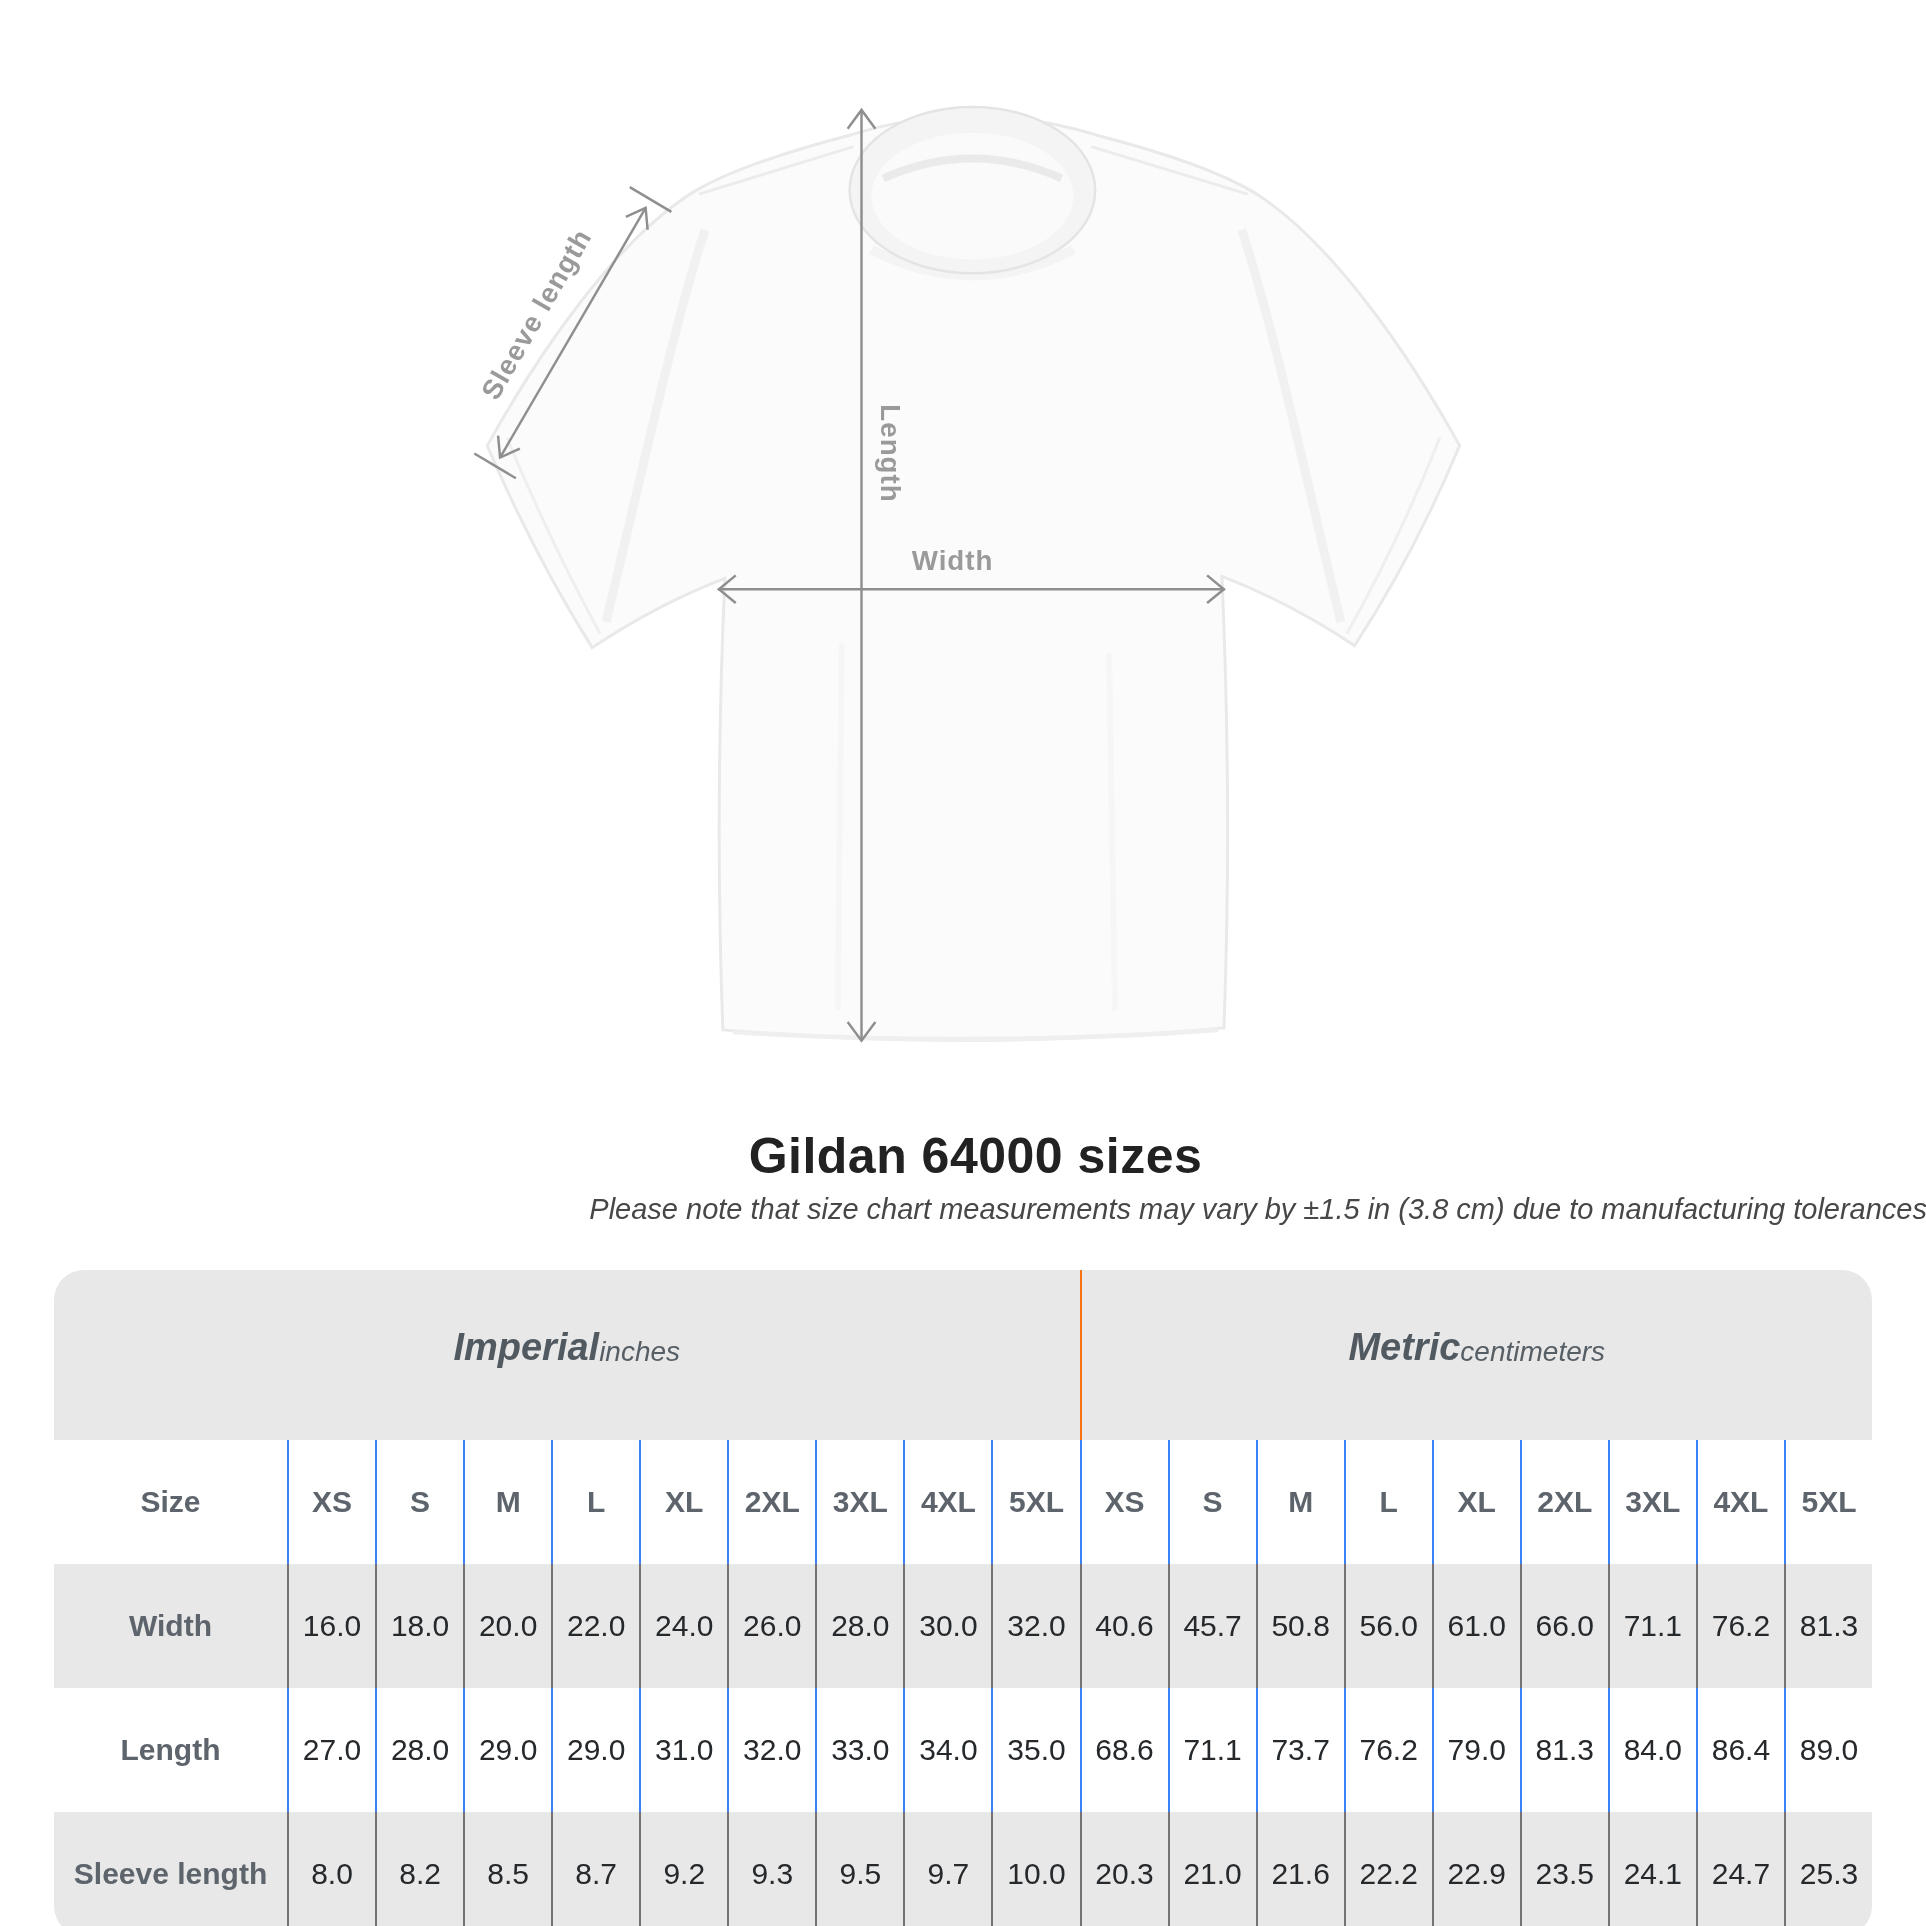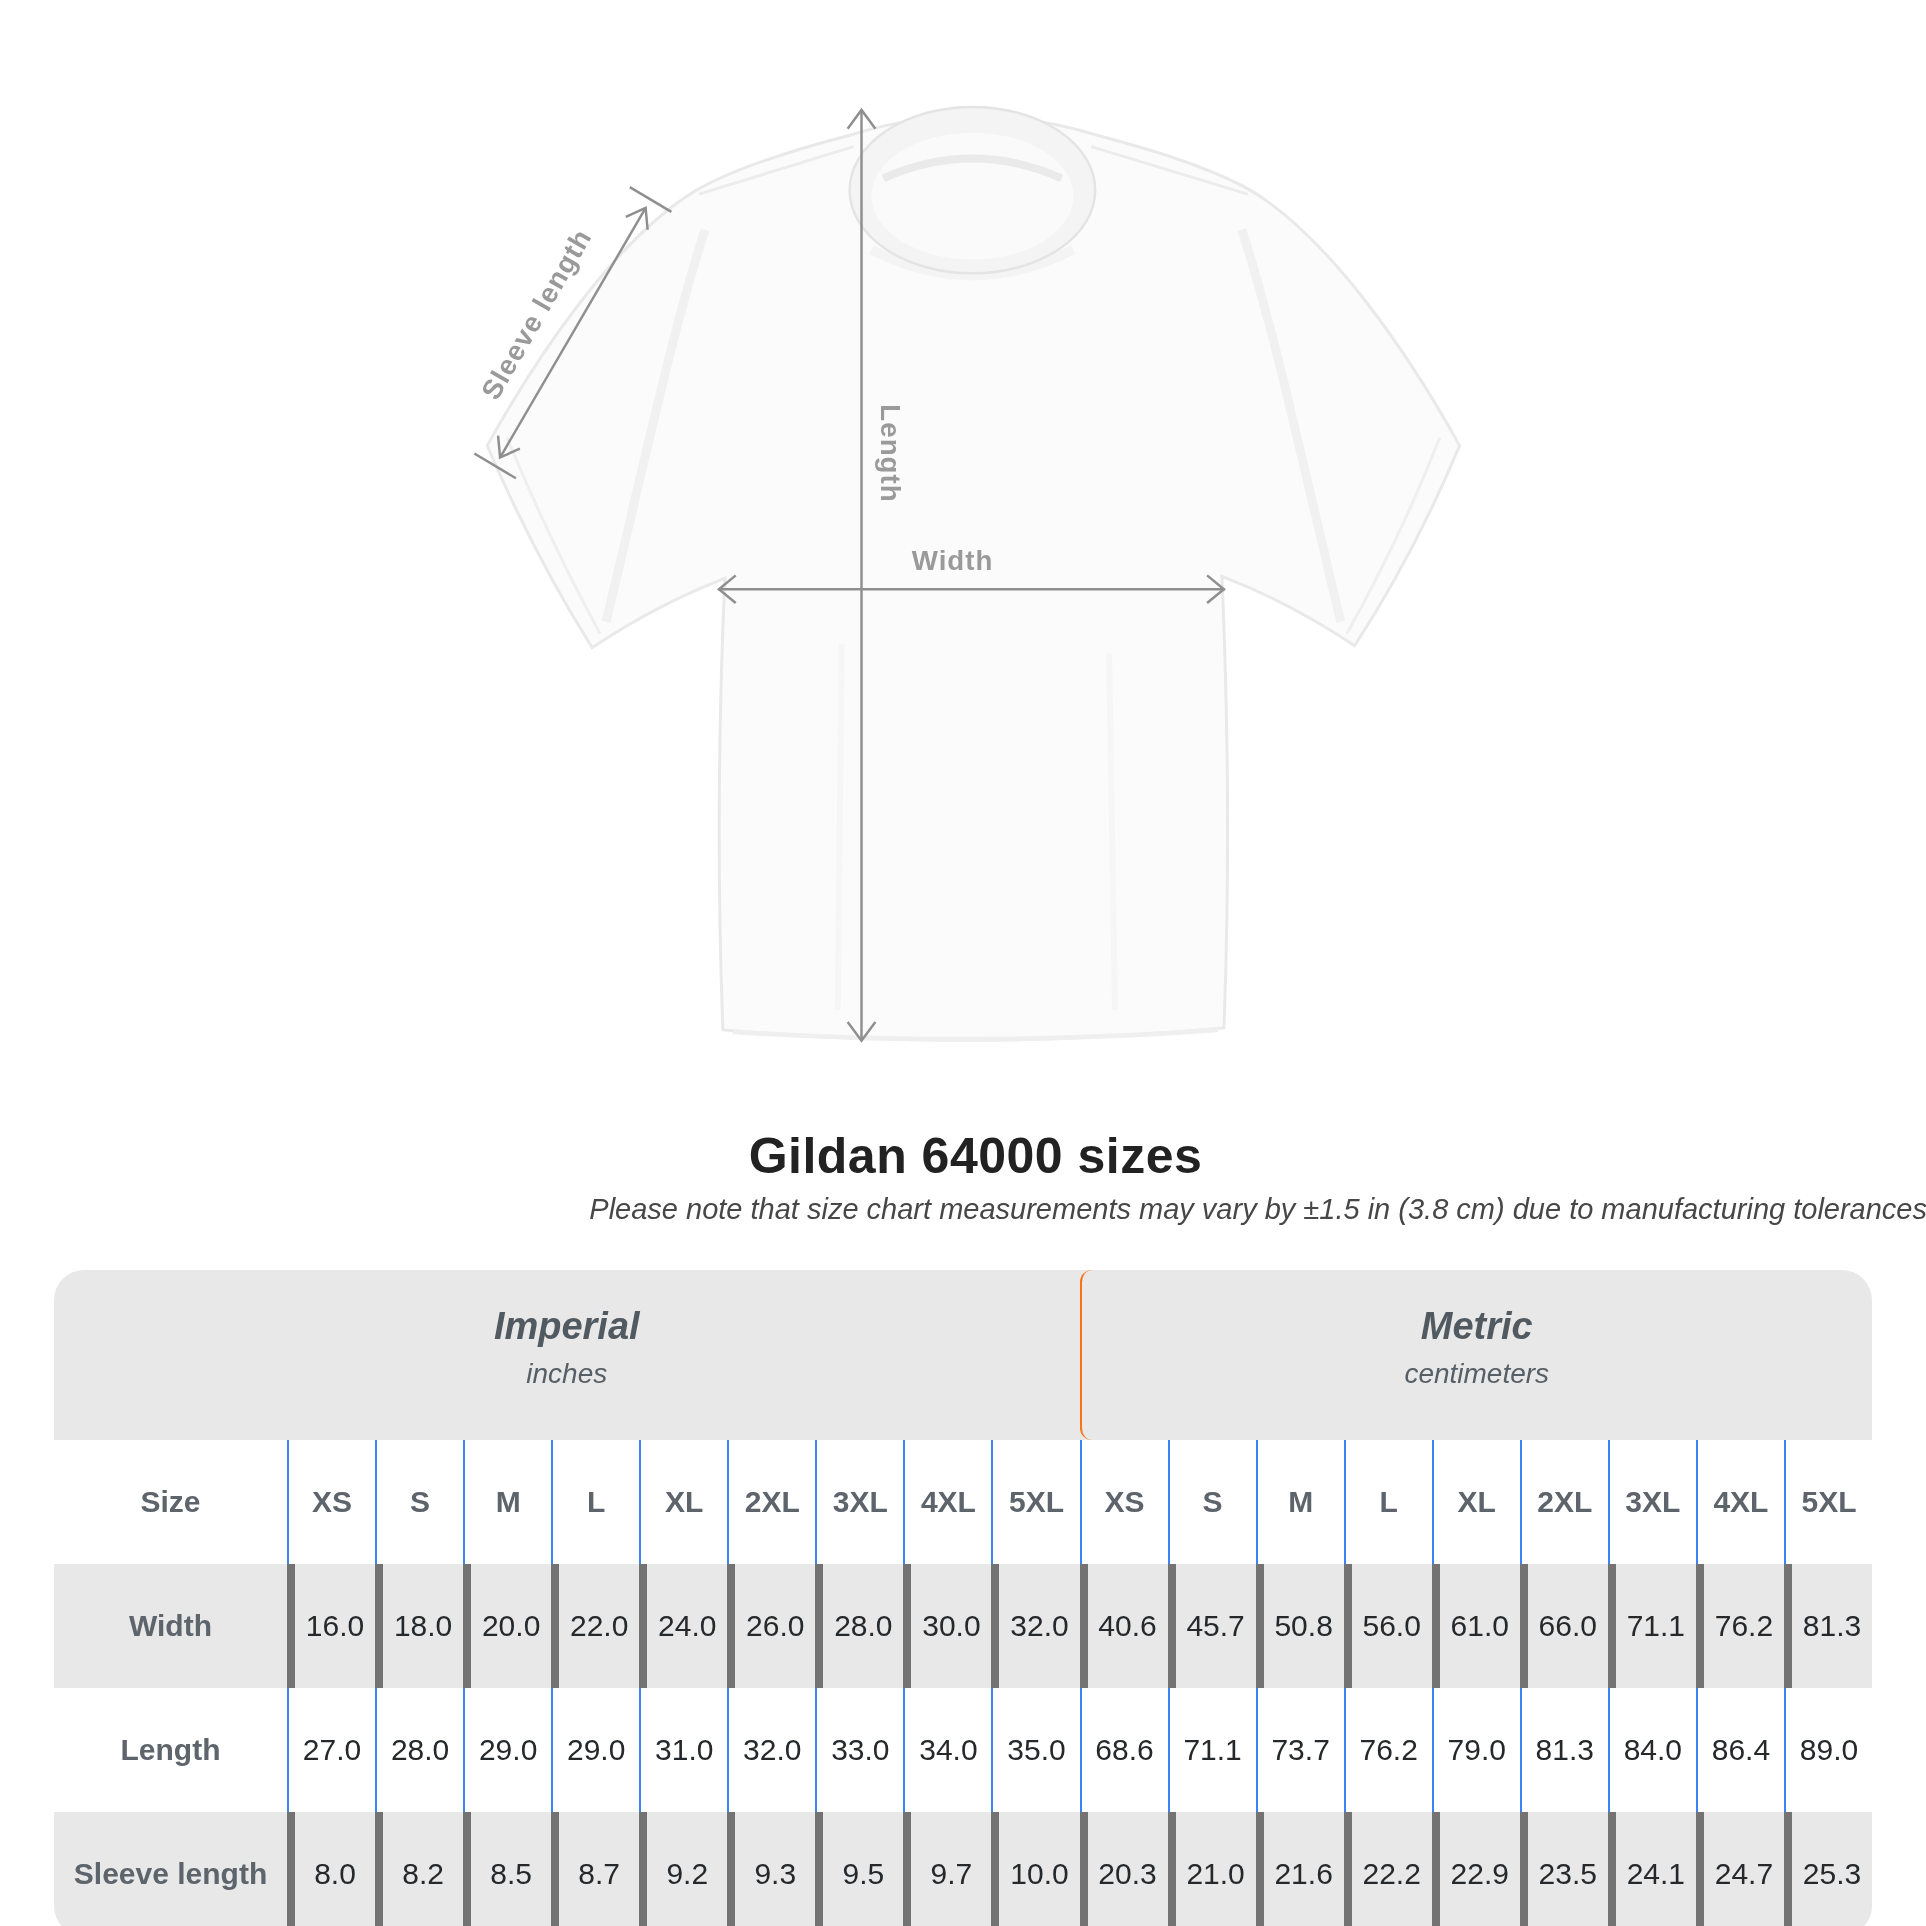--- a/index.html
+++ b/index.html
@@ -30,37 +30,36 @@
     position:absolute;top:1270px;left:54px;width:1818px;
     border-radius:30px;overflow:hidden;
   }
   .grid{display:grid;grid-template-columns:233px repeat(18,1fr);}
   .row-group{height:170px;background:#e8e8e8;}
   .row{height:124px;}
   .row.light{background:#ffffff;}
   .row.shade{background:#e8e8e8;}
 
   .group-cell{
-    display:flex;flex-direction:column;align-items:center;justify-content:center;
+    display:flex;flex-direction:row;align-items:center;justify-content:center;
     padding-bottom:16px;
-    border-radius:12px;
   }
   .span10{grid-column:1 / span 10;}
   .span9{grid-column:11 / span 9;}
   .group-cell + .group-cell{border-left:2px solid #f97316;}
   .group-name{font-size:38px;font-weight:bold;font-style:italic;color:#525a61;}
   .group-unit{font-size:28px;font-style:italic;color:#575f66;margin-top:10px;}
 
   .cell{
     display:flex;align-items:center;justify-content:center;
     font-size:30px;color:#26292c;
   }
   .cell.label{font-weight:bold;color:#5d646b;}
   .row.light .cell + .cell{border-left:2px solid #3b82f6;}
-  .row.shade .cell + .cell{border-left:8px solid #737373;}
+  .row.shade .cell + .cell{border-left:2px solid #737373;}
 </style>
 </head>
 <body>
 
 <div class="page">
 
   <svg class="diagram" width="1927" height="1119" viewBox="0 0 1946 1130">
 
     <g>
       <path d="M 860 136

